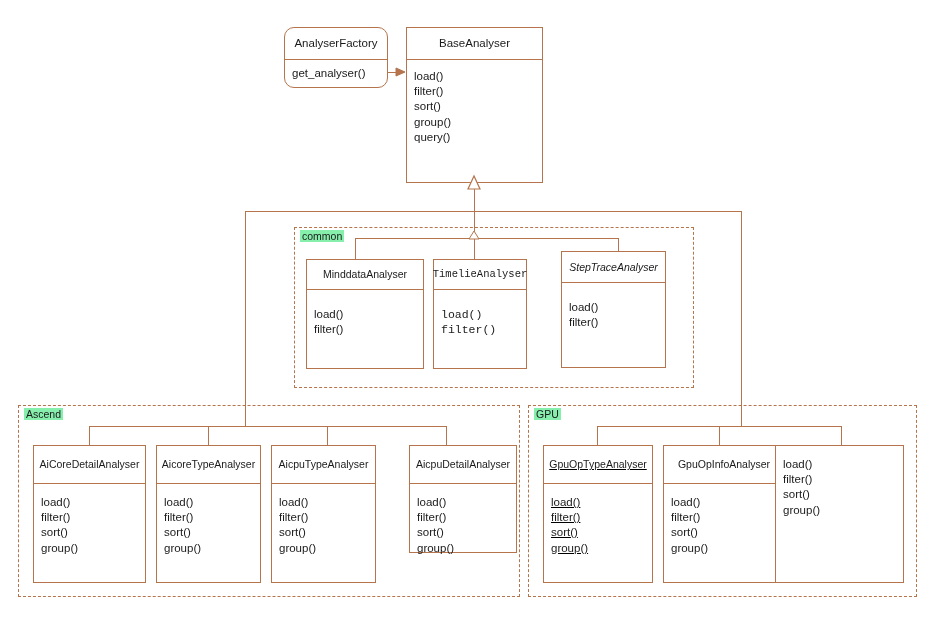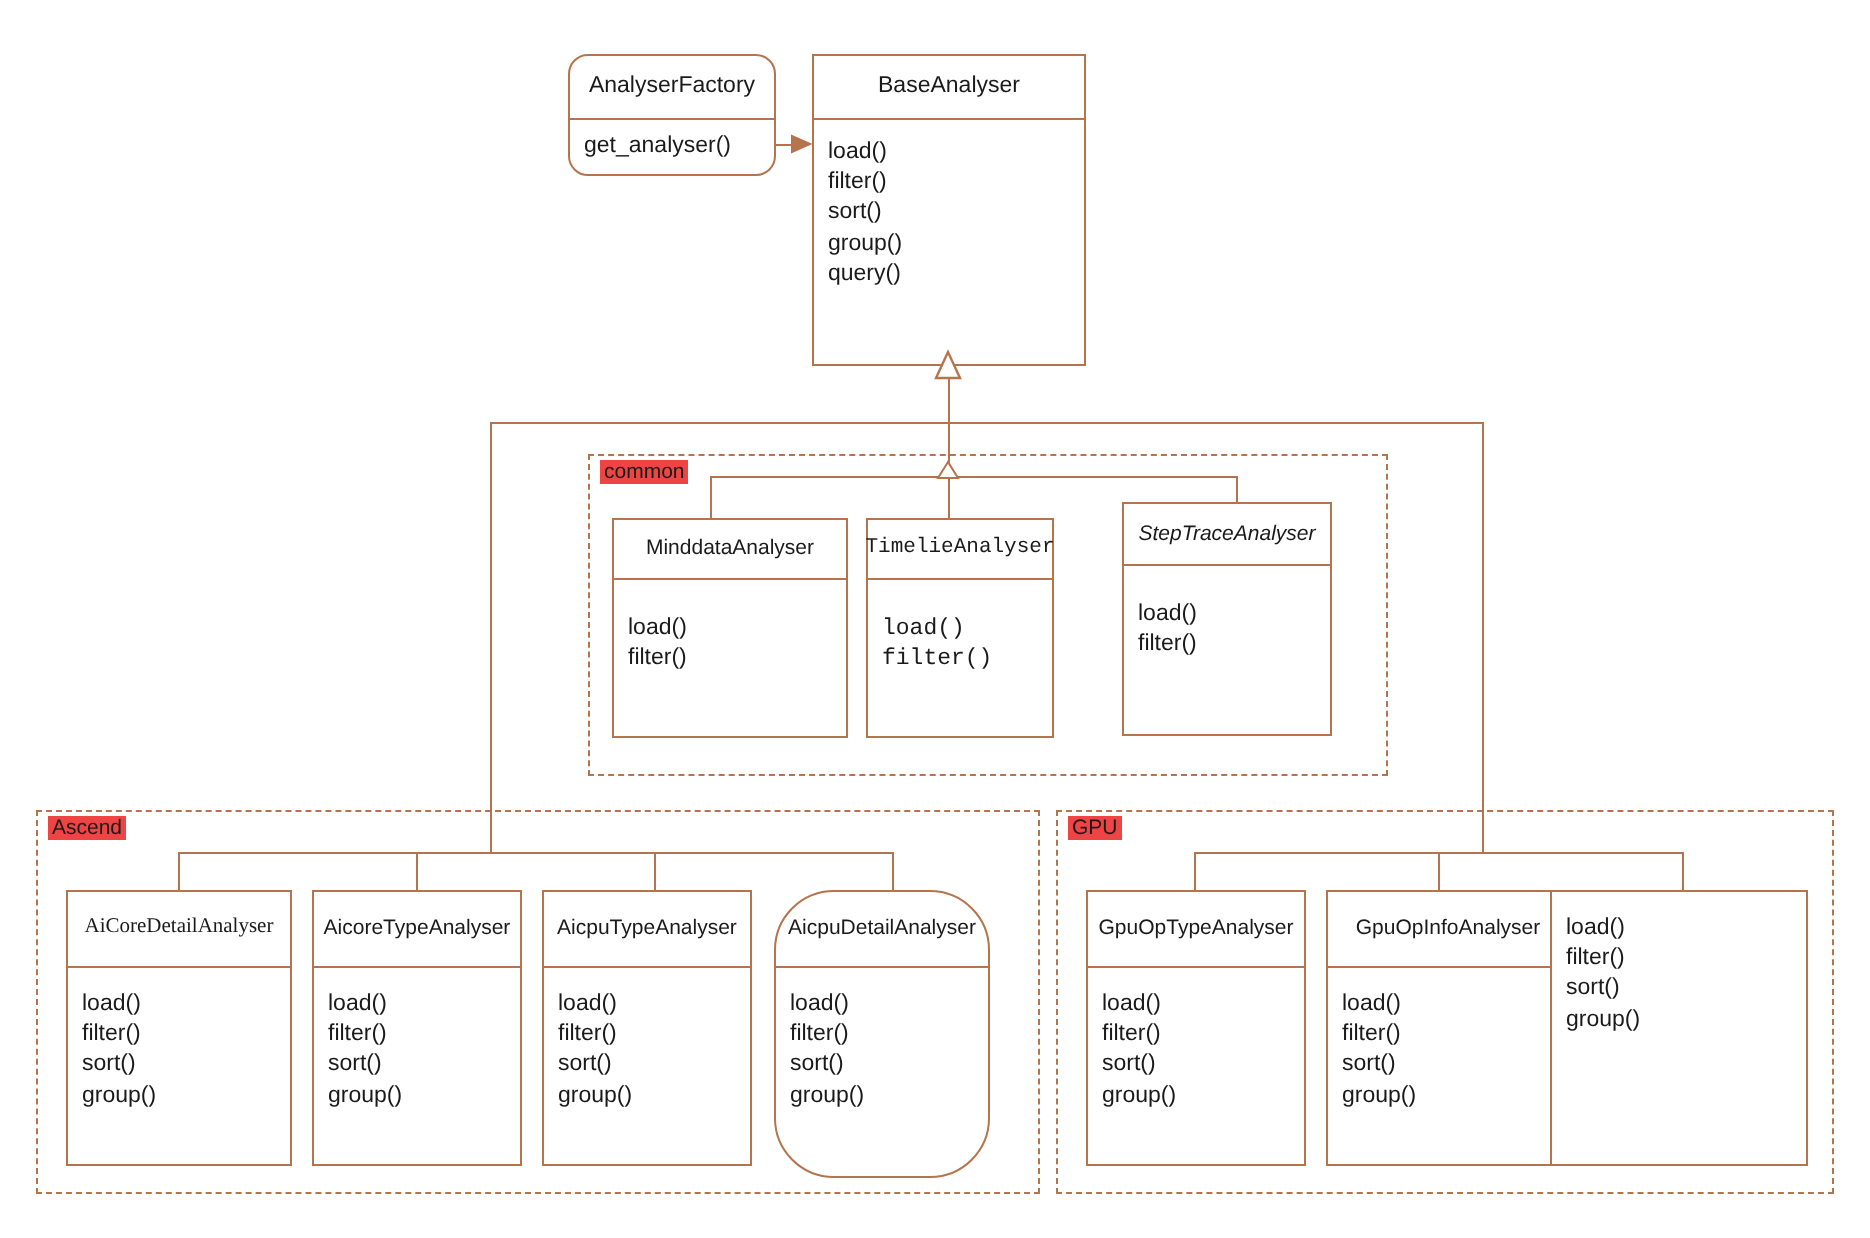--- a/index.html
+++ b/index.html
@@ -58,21 +58,21 @@
     position:absolute;
     box-sizing:border-box;
     border:1px dashed #b5744c;
     background:transparent;
     z-index:2;
   }
   .pkg-label{
     position:absolute;
     font-size:10.5px;
     color:#1a1a1a;
-    background:#ef4444;
+    background:#86efac;
     padding:0 2px;
     z-index:4;
     white-space:nowrap;
   }
 
   
   .ln{
     position:absolute;
     background:#b5744c;
     z-index:3;
@@ -167,21 +167,21 @@
 
   <div class="cls" style="left:561px; top:251px; width:105px; height:117px;">
     <div class="hdr" style="height:31px; font-size:10.5px;font-style:italic;">StepTraceAnalyser</div>
     <div class="ops" style="padding-top:17px;">
       <div>load()</div>
       <div>filter()</div>
     </div>
   </div>
 
   <div class="cls" style="left:33px; top:445px; width:113px; height:138px;">
-    <div class="hdr" style="height:38px; font-size:10.5px;font-family:Liberation Serif, serif;">AiCoreDetailAnalyser</div>
+    <div class="hdr" style="height:38px; font-size:10.5px;">AiCoreDetailAnalyser</div>
     <div class="ops" style="padding-top:11px;">
       <div>load()</div>
       <div>filter()</div>
       <div>sort()</div>
       <div>group()</div>
     </div>
   </div>
 
   <div class="cls" style="left:156px; top:445px; width:105px; height:138px;">
     <div class="hdr" style="height:38px; font-size:10.5px;">AicoreTypeAnalyser</div>
@@ -196,31 +196,31 @@
   <div class="cls" style="left:271px; top:445px; width:105px; height:138px;">
     <div class="hdr" style="height:38px; font-size:10.5px;">AicpuTypeAnalyser</div>
     <div class="ops" style="padding-top:11px;">
       <div>load()</div>
       <div>filter()</div>
       <div>sort()</div>
       <div>group()</div>
     </div>
   </div>
 
-  <div class="cls" style="left:387px; top:445px; width:108px; height:144px;border-radius:30px;">
+  <div class="cls" style="left:409px; top:445px; width:108px; height:108px;">
     <div class="hdr" style="height:38px; font-size:10.5px;">AicpuDetailAnalyser</div>
     <div class="ops" style="padding-top:11px;">
       <div>load()</div>
       <div>filter()</div>
       <div>sort()</div>
       <div>group()</div>
     </div>
   </div>
 
-  <div class="cls" style="left:543px; top:445px; width:110px; height:138px;">
+  <div class="cls" style="left:543px; top:445px; width:110px; height:138px;text-decoration:underline;">
     <div class="hdr" style="height:38px; font-size:10.5px;">GpuOpTypeAnalyser</div>
     <div class="ops" style="padding-top:11px;">
       <div>load()</div>
       <div>filter()</div>
       <div>sort()</div>
       <div>group()</div>
     </div>
   </div>
 
   <div class="cls" style="left:663px; top:445px; width:122px; height:138px;">

